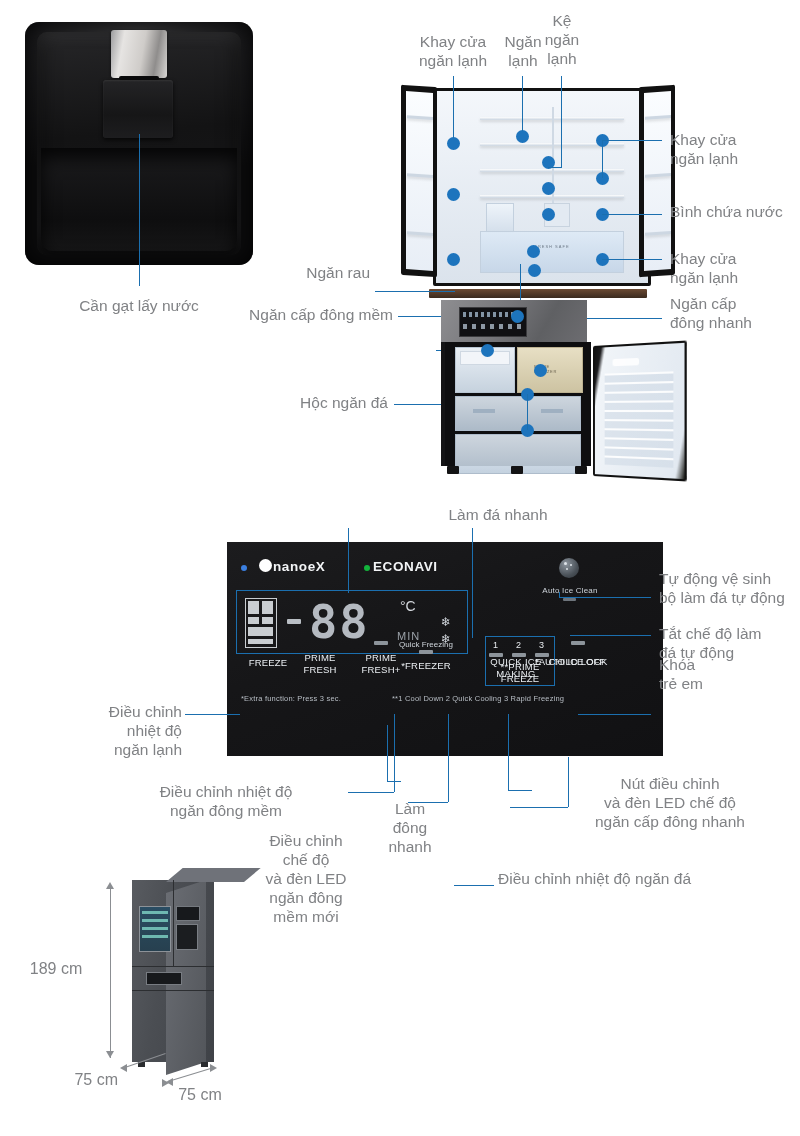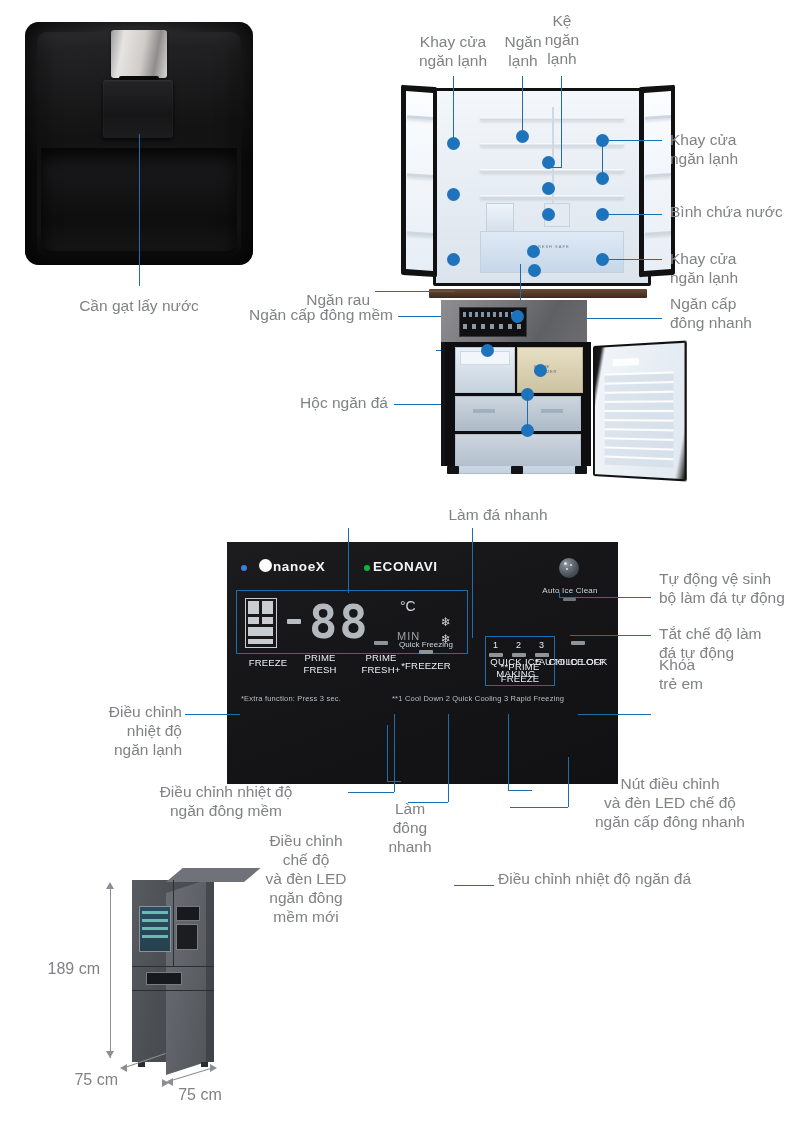--- a/index.html
+++ b/index.html
@@ -94,22 +94,22 @@
         background:linear-gradient(100deg,#111,#1b1b1d 6%,#f0f4f8 10%,#e2e9f1 92%,#14140f 100%);
         border:2px solid #111;border-radius:2px;transform:perspective(320px) rotateY(-16deg);
         transform-origin:left center;}
   .fz-door .hl{position:absolute;left:18px;top:12px;width:26px;height:7px;background:#fff;opacity:.85;border-radius:2px;}
   .fz-door .ribs{position:absolute;left:10px;right:10px;top:26px;bottom:10px;
         background:repeating-linear-gradient(180deg,rgba(255,255,255,.85) 0 2px,rgba(205,216,228,.55) 2px 9px);}
   .fz-feet{position:absolute;left:4px;top:166px;width:146px;height:8px;}
   .fz-feet i{position:absolute;bottom:0;width:12px;height:8px;background:#131314;border-radius:1px;display:block;}
 
   
-  .cp{position:absolute;left:227px;top:542px;width:391px;height:242px;
-      background:linear-gradient(160deg,#1c1c1e 0%,#161618 40%,#111113 100%);}
+  .cp{position:absolute;left:227px;top:542px;width:391px;height:214px;
+      background:linear-gradient(160deg,#1c1c1e 0%,#161618 40%,#111113 100%);padding-left:45px;}
   .brand{position:absolute;top:17px;color:#f2f4f6;font-weight:bold;letter-spacing:.6px;}
   .brand.nan{left:22px;font-size:13.5px;}
   .brand.eco{left:146px;font-size:13.5px;}
   .bdot{position:absolute;top:23px;width:6px;height:6px;border-radius:50%;}
   .bdot.b{left:14px;background:#3b7fe0;}
   .bdot.g{left:137px;background:#13b43c;}
   .nanlogo{position:absolute;left:32px;top:17px;width:13px;height:13px;border-radius:50%;background:#fff;}
 
   .screen{position:absolute;left:9px;top:48px;width:230px;height:62px;border:1px solid #1b6faf;}
   .icnbox{position:absolute;left:8px;top:7px;width:30px;height:48px;border:1.5px solid #c9cdd1;}
@@ -244,21 +244,21 @@
   <div class="lbl c" style="left:489px;top:33px;width:68px;">Ngăn
 lạnh</div>
   <div class="lbl c" style="left:536px;top:12px;width:52px;">Kệ
 ngăn
 lạnh</div>
   <div class="lbl l" style="left:670px;top:131px;width:130px;">Khay cửa
 ngăn lạnh</div>
   <div class="lbl l" style="left:670px;top:203px;width:130px;">Bình chứa nước</div>
   <div class="lbl l" style="left:670px;top:250px;width:130px;">Khay cửa
 ngăn lạnh</div>
-  <div class="lbl r" style="left:255px;top:291px;width:115px;text-align:right;">Ngăn rau</div>
+  <div class="lbl r" style="left:255px;top:264px;width:115px;text-align:right;">Ngăn rau</div>
   <div class="lbl r" style="left:215px;top:306px;width:178px;">Ngăn cấp đông mềm</div>
   <div class="lbl r" style="left:240px;top:394px;width:148px;">Hộc ngăn đá</div>
   <div class="lbl l" style="left:670px;top:295px;width:124px;">Ngăn cấp
 đông nhanh</div>
 
   <div class="freezer">
     <div class="fz-top">
       <div class="fz-disp">
         <div class="r1"></div>
         <div class="r2"></div>
@@ -422,21 +422,21 @@
       <div class="kp"></div>
       <div class="disp2"></div>
       <div class="mdisp"></div>
       <div class="foot2" style="left:6px;"></div>
       <div class="foot2" style="right:6px;"></div>
     </div>
 
     <div class="arw v" style="left:50px;top:18px;height:172px;"></div>
     <div class="ahead" style="left:46px;top:14px;border-left:4px solid transparent;border-right:4px solid transparent;border-bottom:7px solid #8b8e92;"></div>
     <div class="ahead" style="left:46px;top:183px;border-left:4px solid transparent;border-right:4px solid transparent;border-top:7px solid #8b8e92;"></div>
-    <div class="dimtxt" style="left:-48px;top:92px;width:88px;text-align:right;">189 cm</div>
+    <div class="dimtxt" style="left:-48px;top:92px;width:88px;text-align:center;">189 cm</div>
 
     <div class="arw h" style="left:62px;top:200px;width:46px;transform:rotate(-19deg);transform-origin:left center;"></div>
     <div class="ahead" style="left:60px;top:196px;border-top:4px solid transparent;border-bottom:4px solid transparent;border-right:7px solid #8b8e92;"></div>
     <div class="ahead" style="left:102px;top:211px;border-top:4px solid transparent;border-bottom:4px solid transparent;border-left:7px solid #8b8e92;"></div>
     <div class="dimtxt" style="left:-22px;top:203px;width:80px;text-align:right;">75 cm</div>
 
     <div class="arw h" style="left:108px;top:213px;width:48px;transform:rotate(-17deg);transform-origin:left center;"></div>
     <div class="ahead" style="left:106px;top:210px;border-top:4px solid transparent;border-bottom:4px solid transparent;border-right:7px solid #8b8e92;"></div>
     <div class="ahead" style="left:150px;top:196px;border-top:4px solid transparent;border-bottom:4px solid transparent;border-left:7px solid #8b8e92;"></div>
     <div class="dimtxt" style="left:100px;top:218px;width:80px;text-align:center;">75 cm</div>

